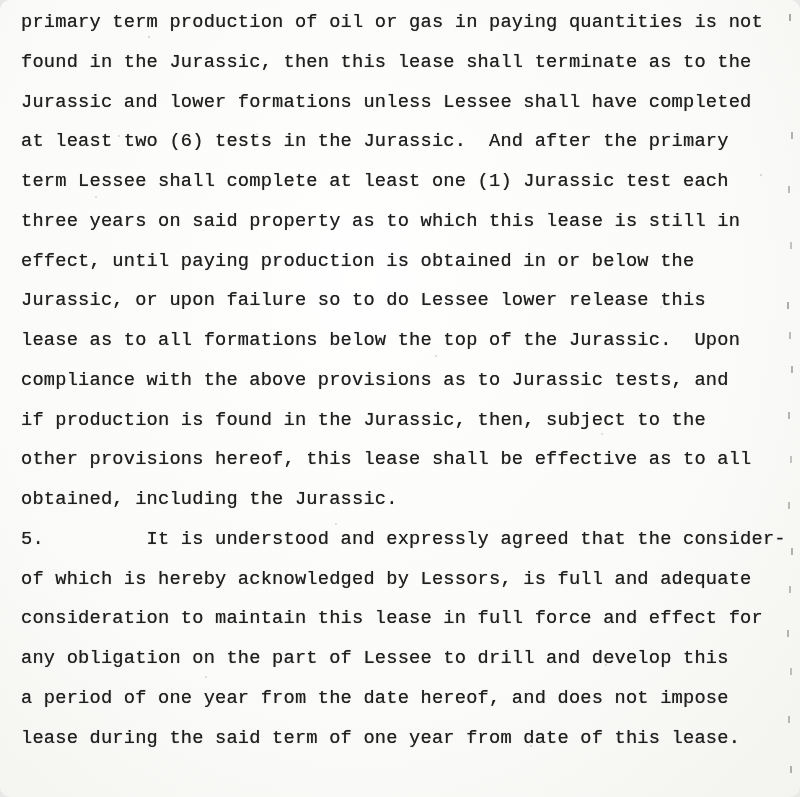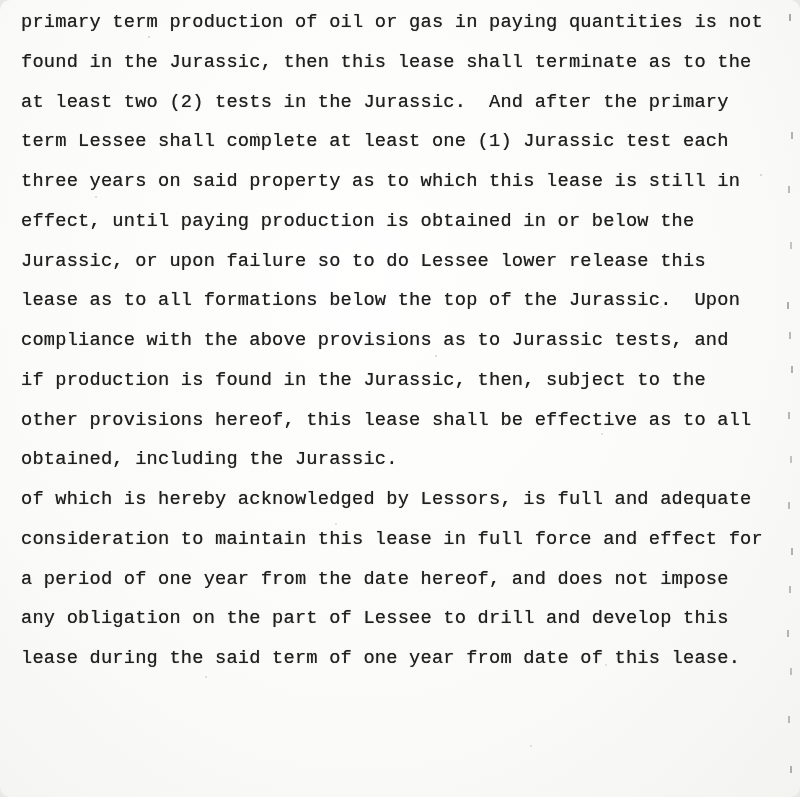--- a/index.html
+++ b/index.html
@@ -84,32 +84,34 @@
 </head>
 <body>
 
 <div class="page">
 
   <div class="specks"></div>
 
   <div class="text-block">
     <div class="line">primary term production of oil or gas in paying quantities is not</div>
     <div class="line">found in the Jurassic, then this lease shall terminate as to the</div>
-    <div class="line">at least two (2) tests in the Jurassic.  And after the primary</div>
+    <div class="line">Jurassic and lower formations unless Lessee shall have completed</div>
+    <div class="line">at least two (6) tests in the Jurassic.  And after the primary</div>
     <div class="line">term Lessee shall complete at least one (1) Jurassic test each</div>
     <div class="line">three years on said property as to which this lease is still in</div>
     <div class="line">effect, until paying production is obtained in or below the</div>
     <div class="line">Jurassic, or upon failure so to do Lessee lower release this</div>
     <div class="line">lease as to all formations below the top of the Jurassic.  Upon</div>
     <div class="line">compliance with the above provisions as to Jurassic tests, and</div>
     <div class="line">if production is found in the Jurassic, then, subject to the</div>
     <div class="line">other provisions hereof, this lease shall be effective as to all</div>
     <div class="line">obtained, including the Jurassic.</div>
+    <div class="line">5.         It is understood and expressly agreed that the consider-</div>
     <div class="line">of which is hereby acknowledged by Lessors, is full and adequate</div>
     <div class="line">consideration to maintain this lease in full force and effect for</div>
+    <div class="line">any obligation on the part of Lessee to drill and develop this</div>
     <div class="line">a period of one year from the date hereof, and does not impose</div>
-    <div class="line">any obligation on the part of Lessee to drill and develop this</div>
     <div class="line">lease during the said term of one year from date of this lease.</div>
   </div>
 
   <div class="edge-noise"></div>
 
 </div>
 
 </body></html>

